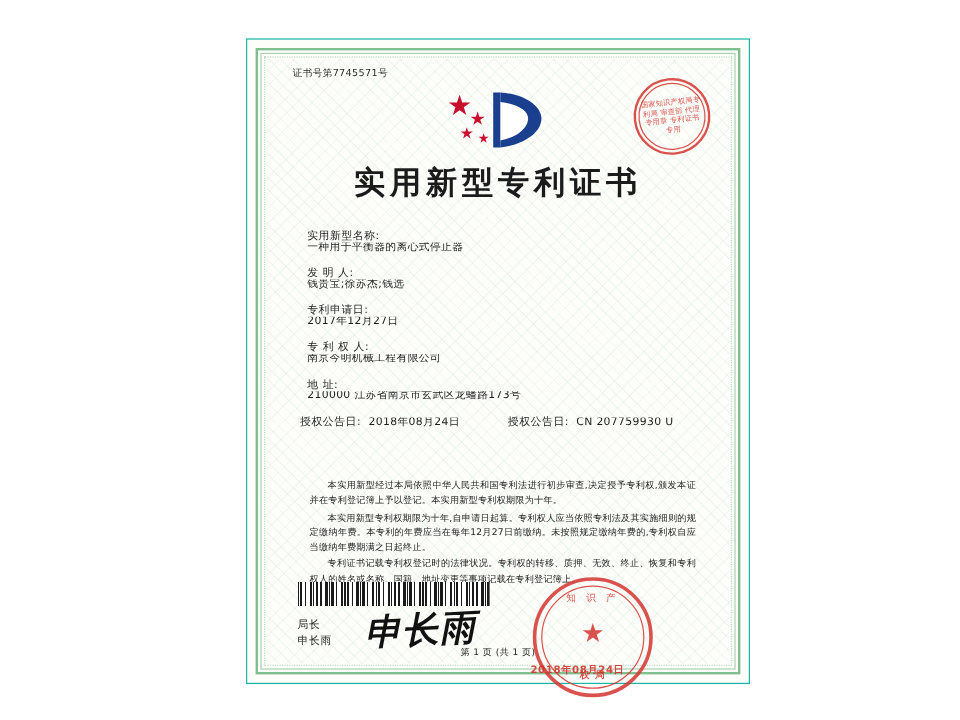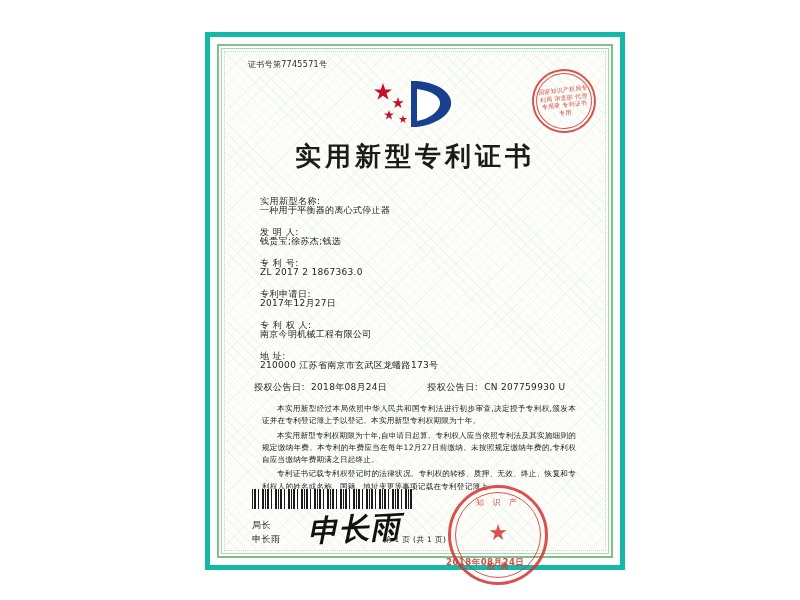--- a/index.html
+++ b/index.html
@@ -22,21 +22,21 @@
   }
 
   
   .certificate {
     position: absolute;
     left: 205px;
     top: 32px;
     width: 420px;
     height: 538px;
     background: #fdfdfa;
-    border: 5px solid #14b8a6;
+    border: 1px solid #14b8a6;
     box-sizing: border-box;
   }
 
   
   .frame-outer {
     position: absolute;
     left: 7px;
     top: 7px;
     right: 7px;
     bottom: 7px;
@@ -345,24 +345,20 @@
       <div class="fields">
         <div class="field-row">
           <span class="field-label">实用新型名称:</span>
           <span class="field-value">一种用于平衡器的离心式停止器</span>
         </div>
         <div class="field-row">
           <span class="field-label">发 明 人:</span>
           <span class="field-value">钱贵宝;徐苏杰;钱选</span>
         </div>
         <div class="field-row">
-          <span class="field-label">专 利 号:</span>
-          <span class="field-value">ZL 2017 2 1867363.0</span>
-        </div>
-        <div class="field-row">
           <span class="field-label">专利申请日:</span>
           <span class="field-value">2017年12月27日</span>
         </div>
         <div class="field-row">
           <span class="field-label">专 利 权 人:</span>
           <span class="field-value">南京今明机械工程有限公司</span>
         </div>
         <div class="field-row">
           <span class="field-label">地       址:</span>
           <span class="field-value">210000  江苏省南京市玄武区龙蟠路173号</span>

